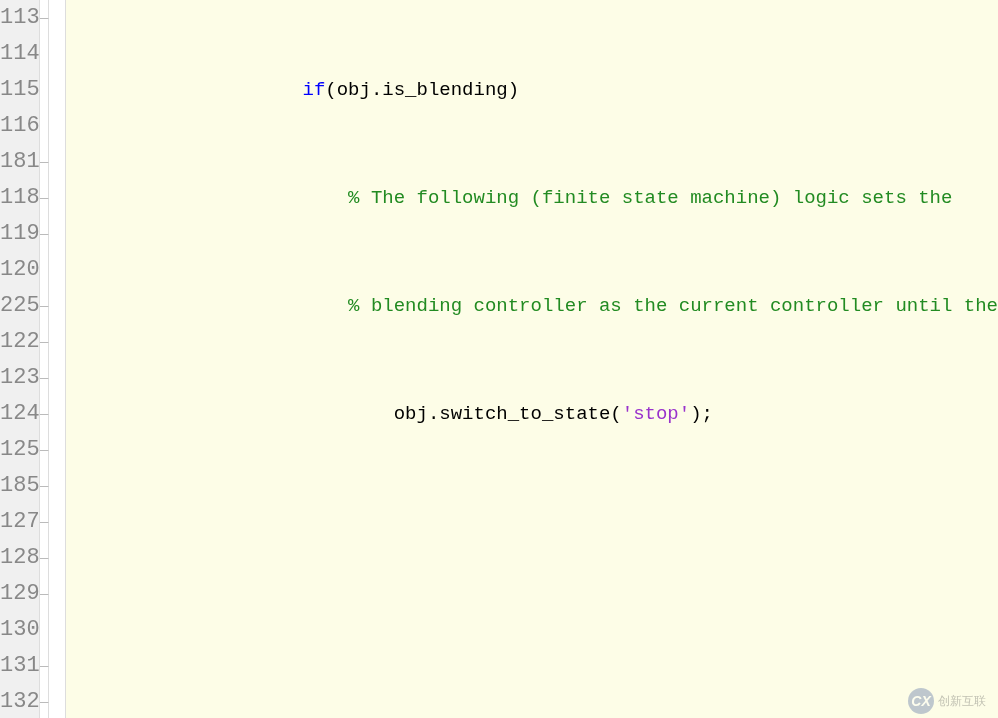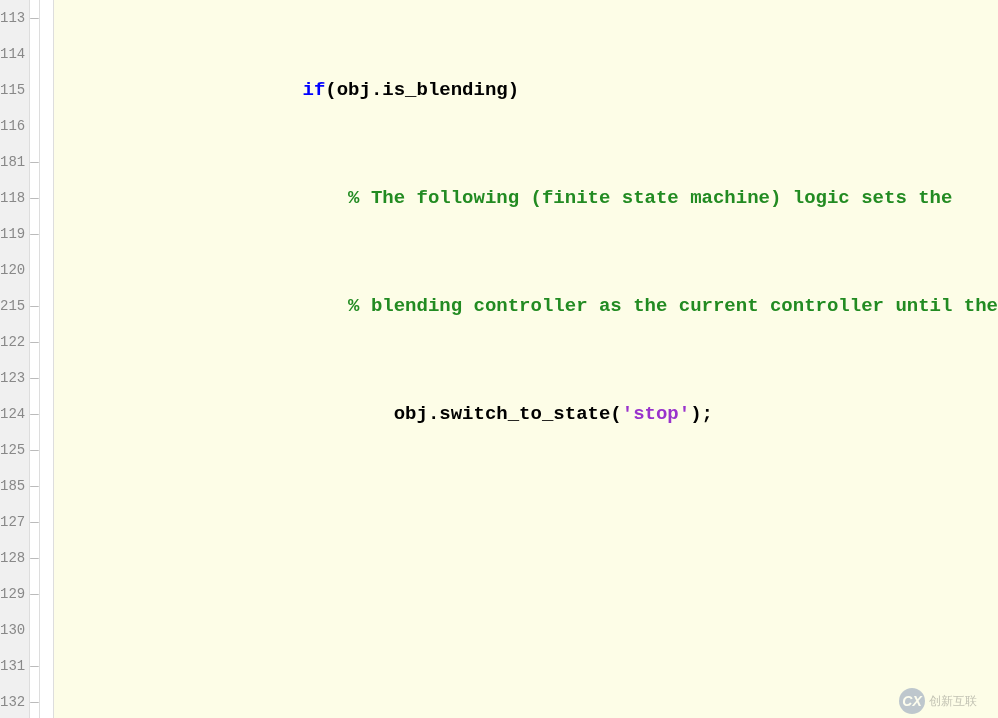--- a/index.html
+++ b/index.html
@@ -14,21 +14,21 @@
     }
     .editor {
       display: flex;
       height: 100%;
     }
     .gutter {
       background: #f0f0f0;
       width: 40px;
       text-align: right;
       color: #888;
-      font-size: 14px;
+      font-size: 22px;
       line-height: 36px;
       border-right: 1px solid #ddd;
     }
     .gutter div { padding-right: 4px; }
     .fold-col {
       width: 22px;
       background: #fff;
       border-right: 1px solid #ddd;
       line-height: 36px;
       color: #bbb;
@@ -40,28 +40,28 @@
       background: #fff;
       border-right: 1px solid #ddd;
     }
     .code-area {
       flex: 1;
       background: #fdfde7;
       line-height: 36px;
       white-space: pre;
       position: relative;
     }
-    .code-line { height: 36px; padding-left: 20px; font-weight: bold; }
+    .code-line { height: 36px; padding-left: 8px; }
     .kw { color: #0000ff; }
     .comment { color: #228b22; margin-top: 16px; }
     .str { color: #9932cc; }
     .plain { color: #000; }
     .watermark {
       position: absolute;
-      right: 21px;
+      right: 12px;
       bottom: 4px;
       opacity: 0.32;
       font-family: Arial, sans-serif;
       font-size: 12px;
       color: #444;
       display: flex;
       align-items: center;
       gap: 4px;
     }
     .watermark-icon {
@@ -84,21 +84,21 @@
 <div class="editor">
   <div class="gutter">
     <div>113</div>
     <div>114</div>
     <div>115</div>
     <div>116</div>
     <div>181</div>
     <div>118</div>
     <div>119</div>
     <div>120</div>
-    <div>215</div>
+    <div>225</div>
     <div>122</div>
     <div>123</div>
     <div>124</div>
     <div>125</div>
     <div>185</div>
     <div>127</div>
     <div>128</div>
     <div>129</div>
     <div>130</div>
     <div>131</div>

